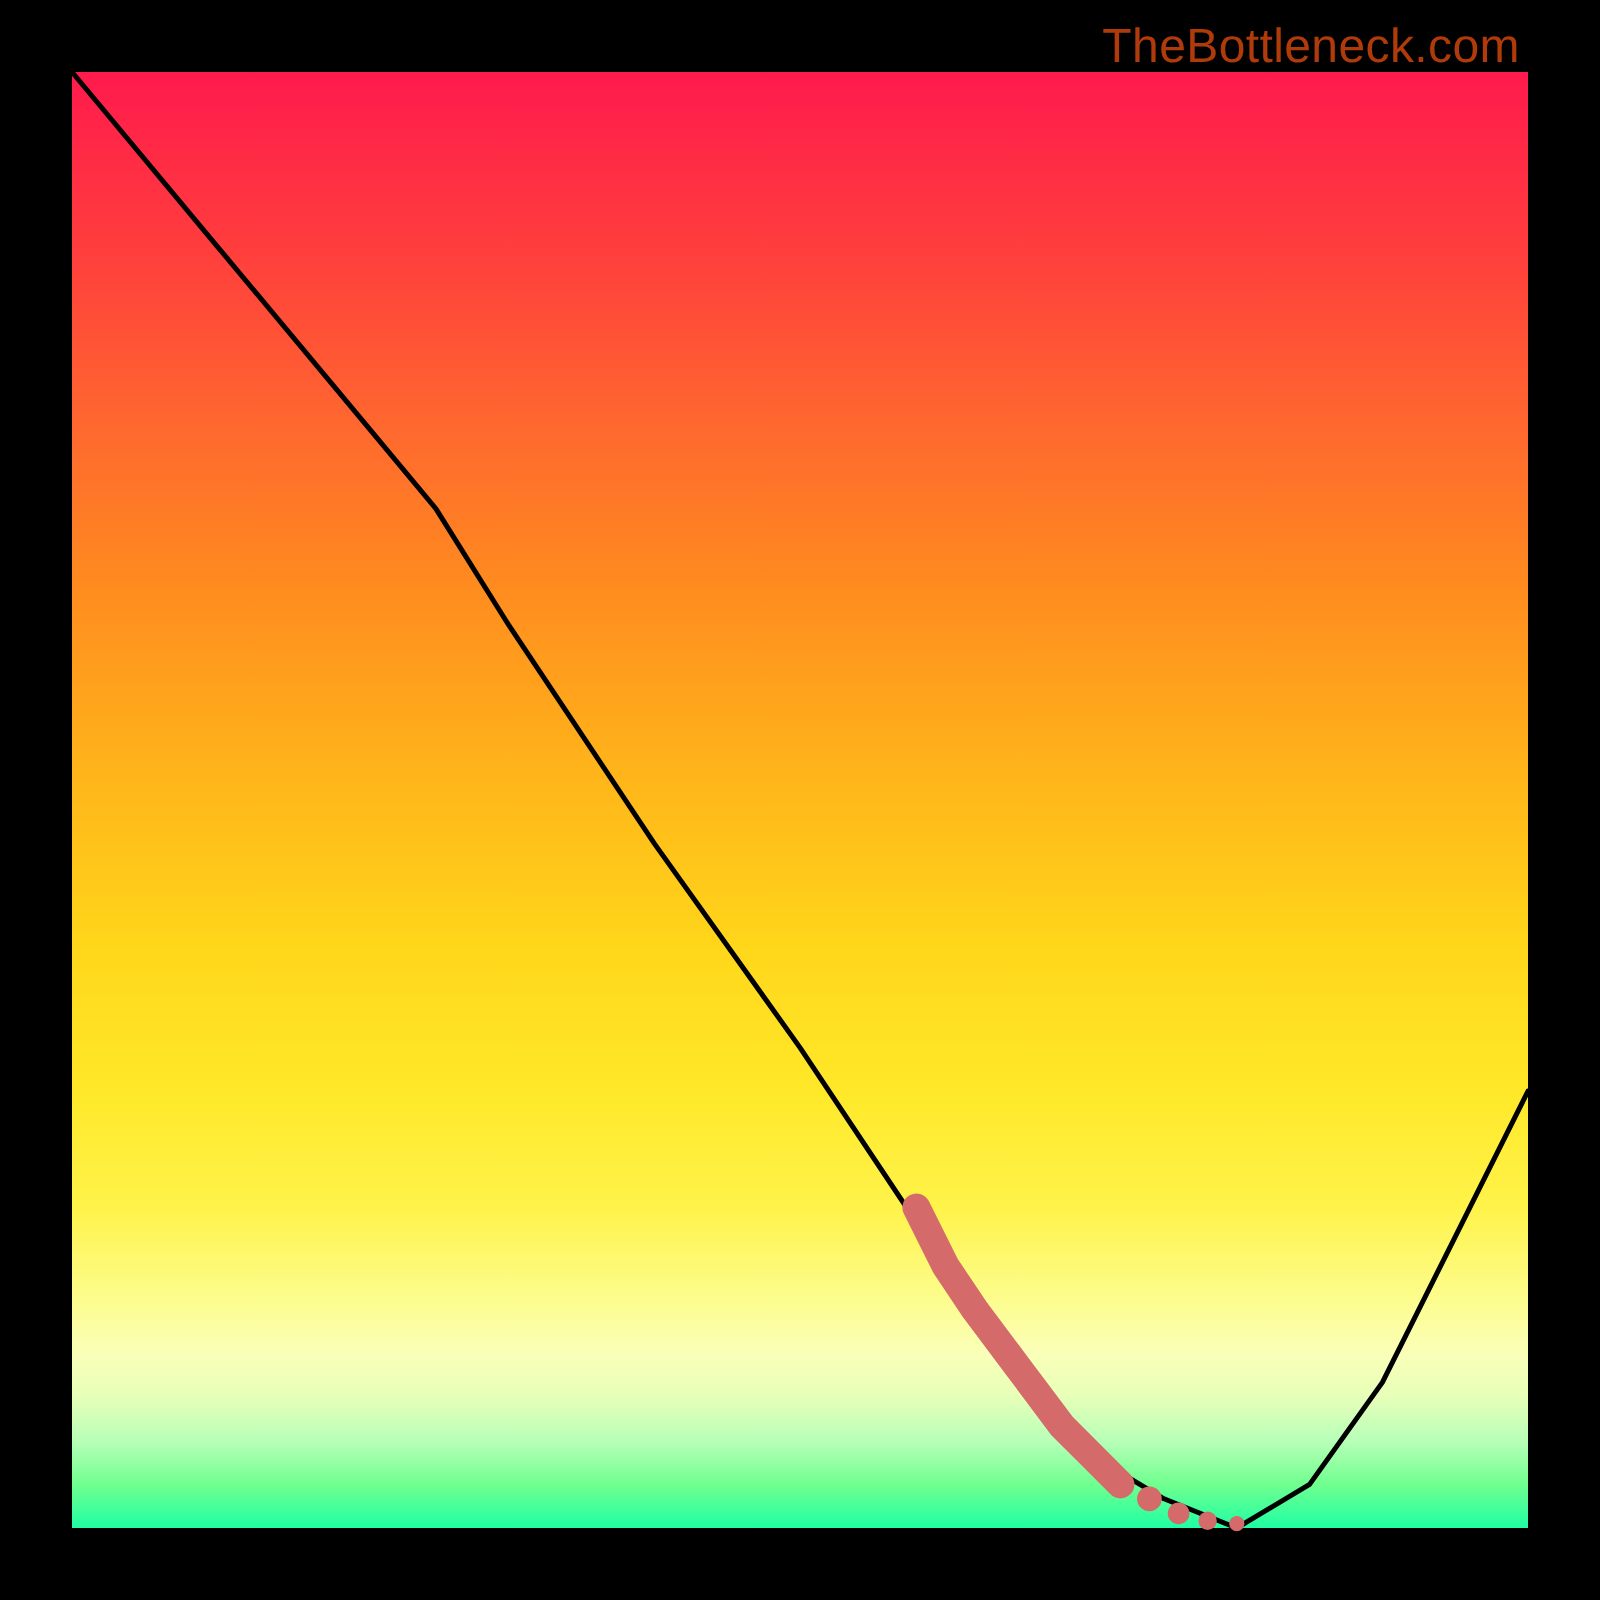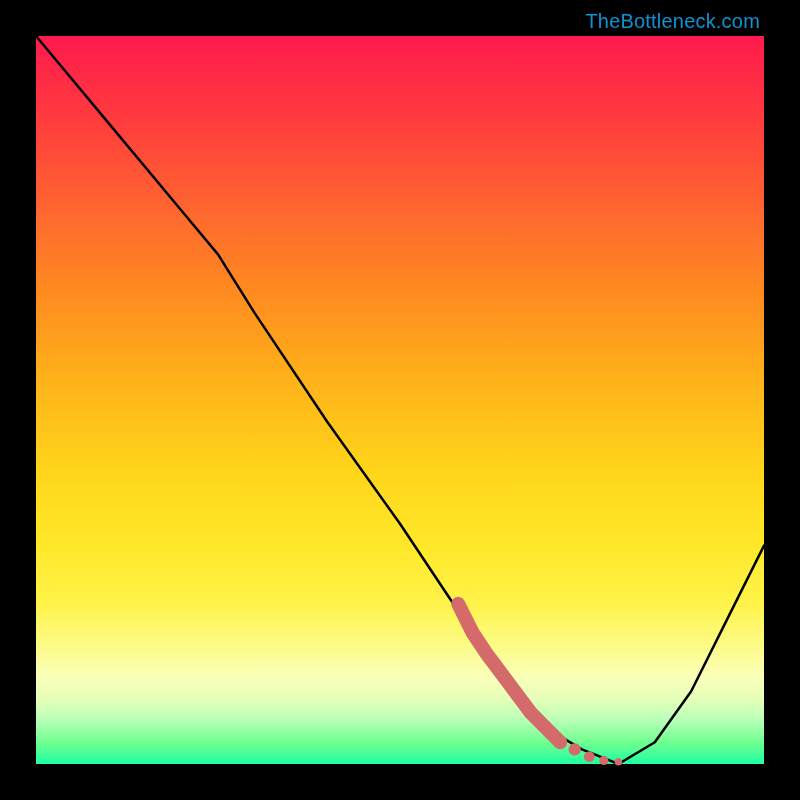--- a/index.html
+++ b/index.html
@@ -38,22 +38,22 @@
       #e6ffb8 91%,
       #b8ffb8 94%,
       #70ff8f 97%,
       #1fffa3 100%
     );
   }
   .watermark {
     position: absolute;
     top: 10px;
     right: 40px;
-    color: #0ea5e9;
-    font-size: 20px;
+    color: #c2410c;
+    font-size: 24px;
     font-weight: 500;
     letter-spacing: 0.2px;
     opacity: 0.9;
     user-select: none;
   }
   svg.overlay {
     position: absolute;
     left: 0;
     top: 0;
   }

